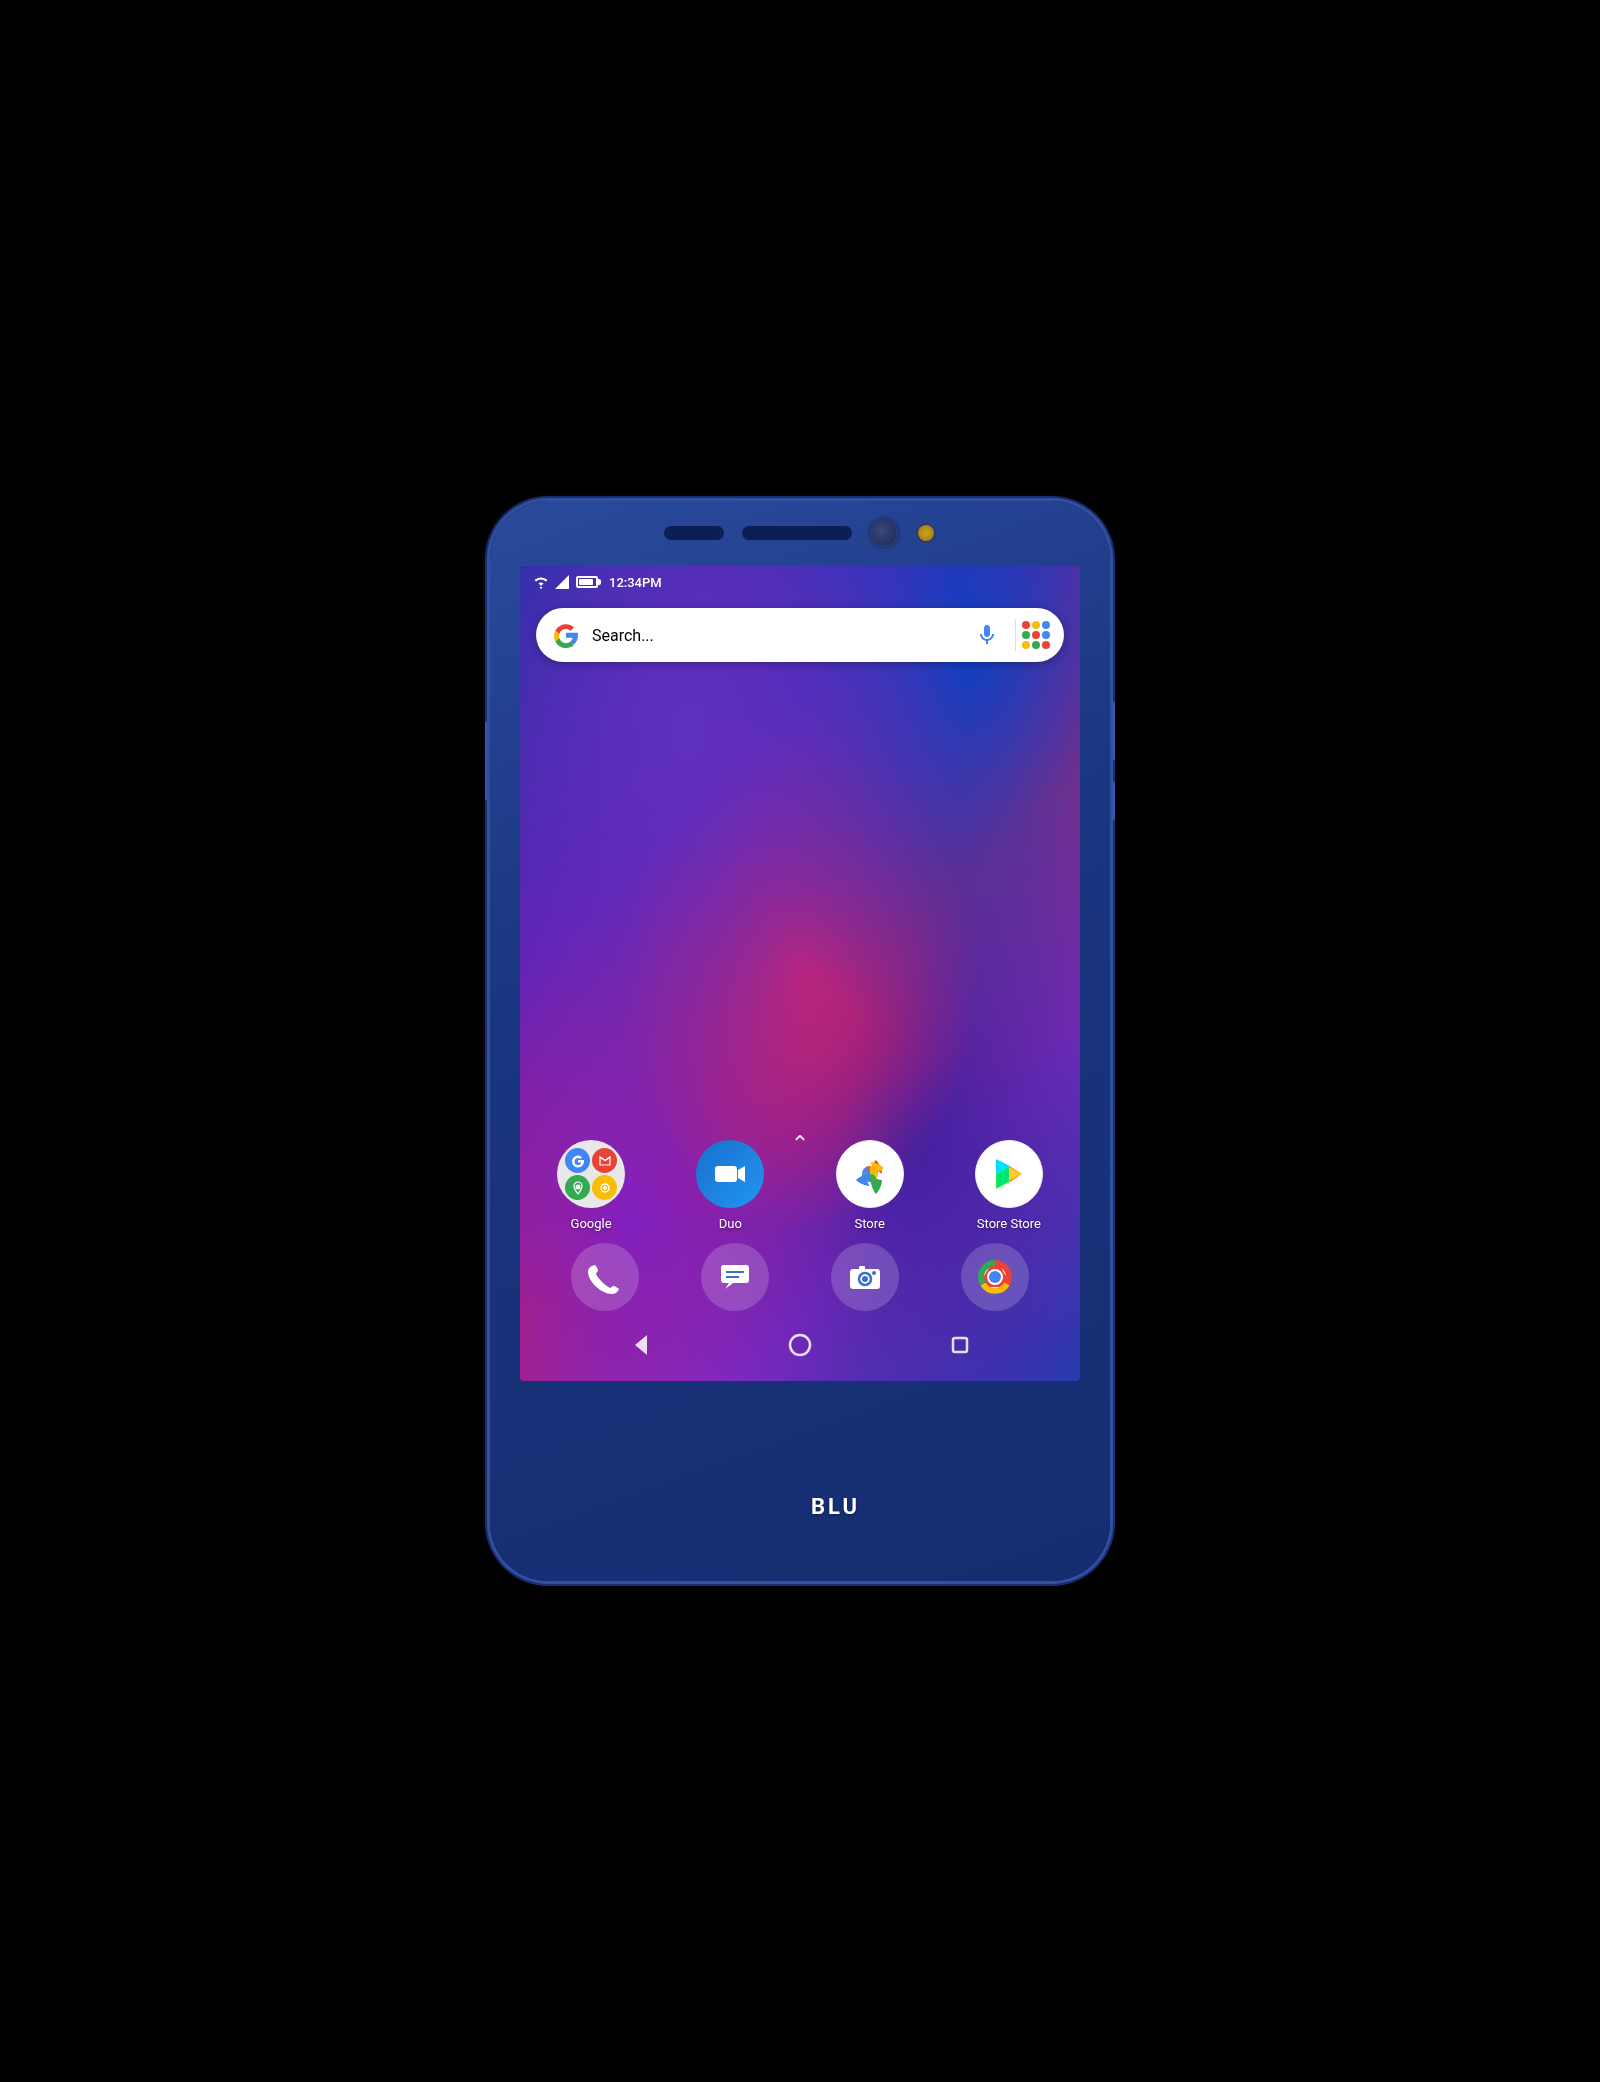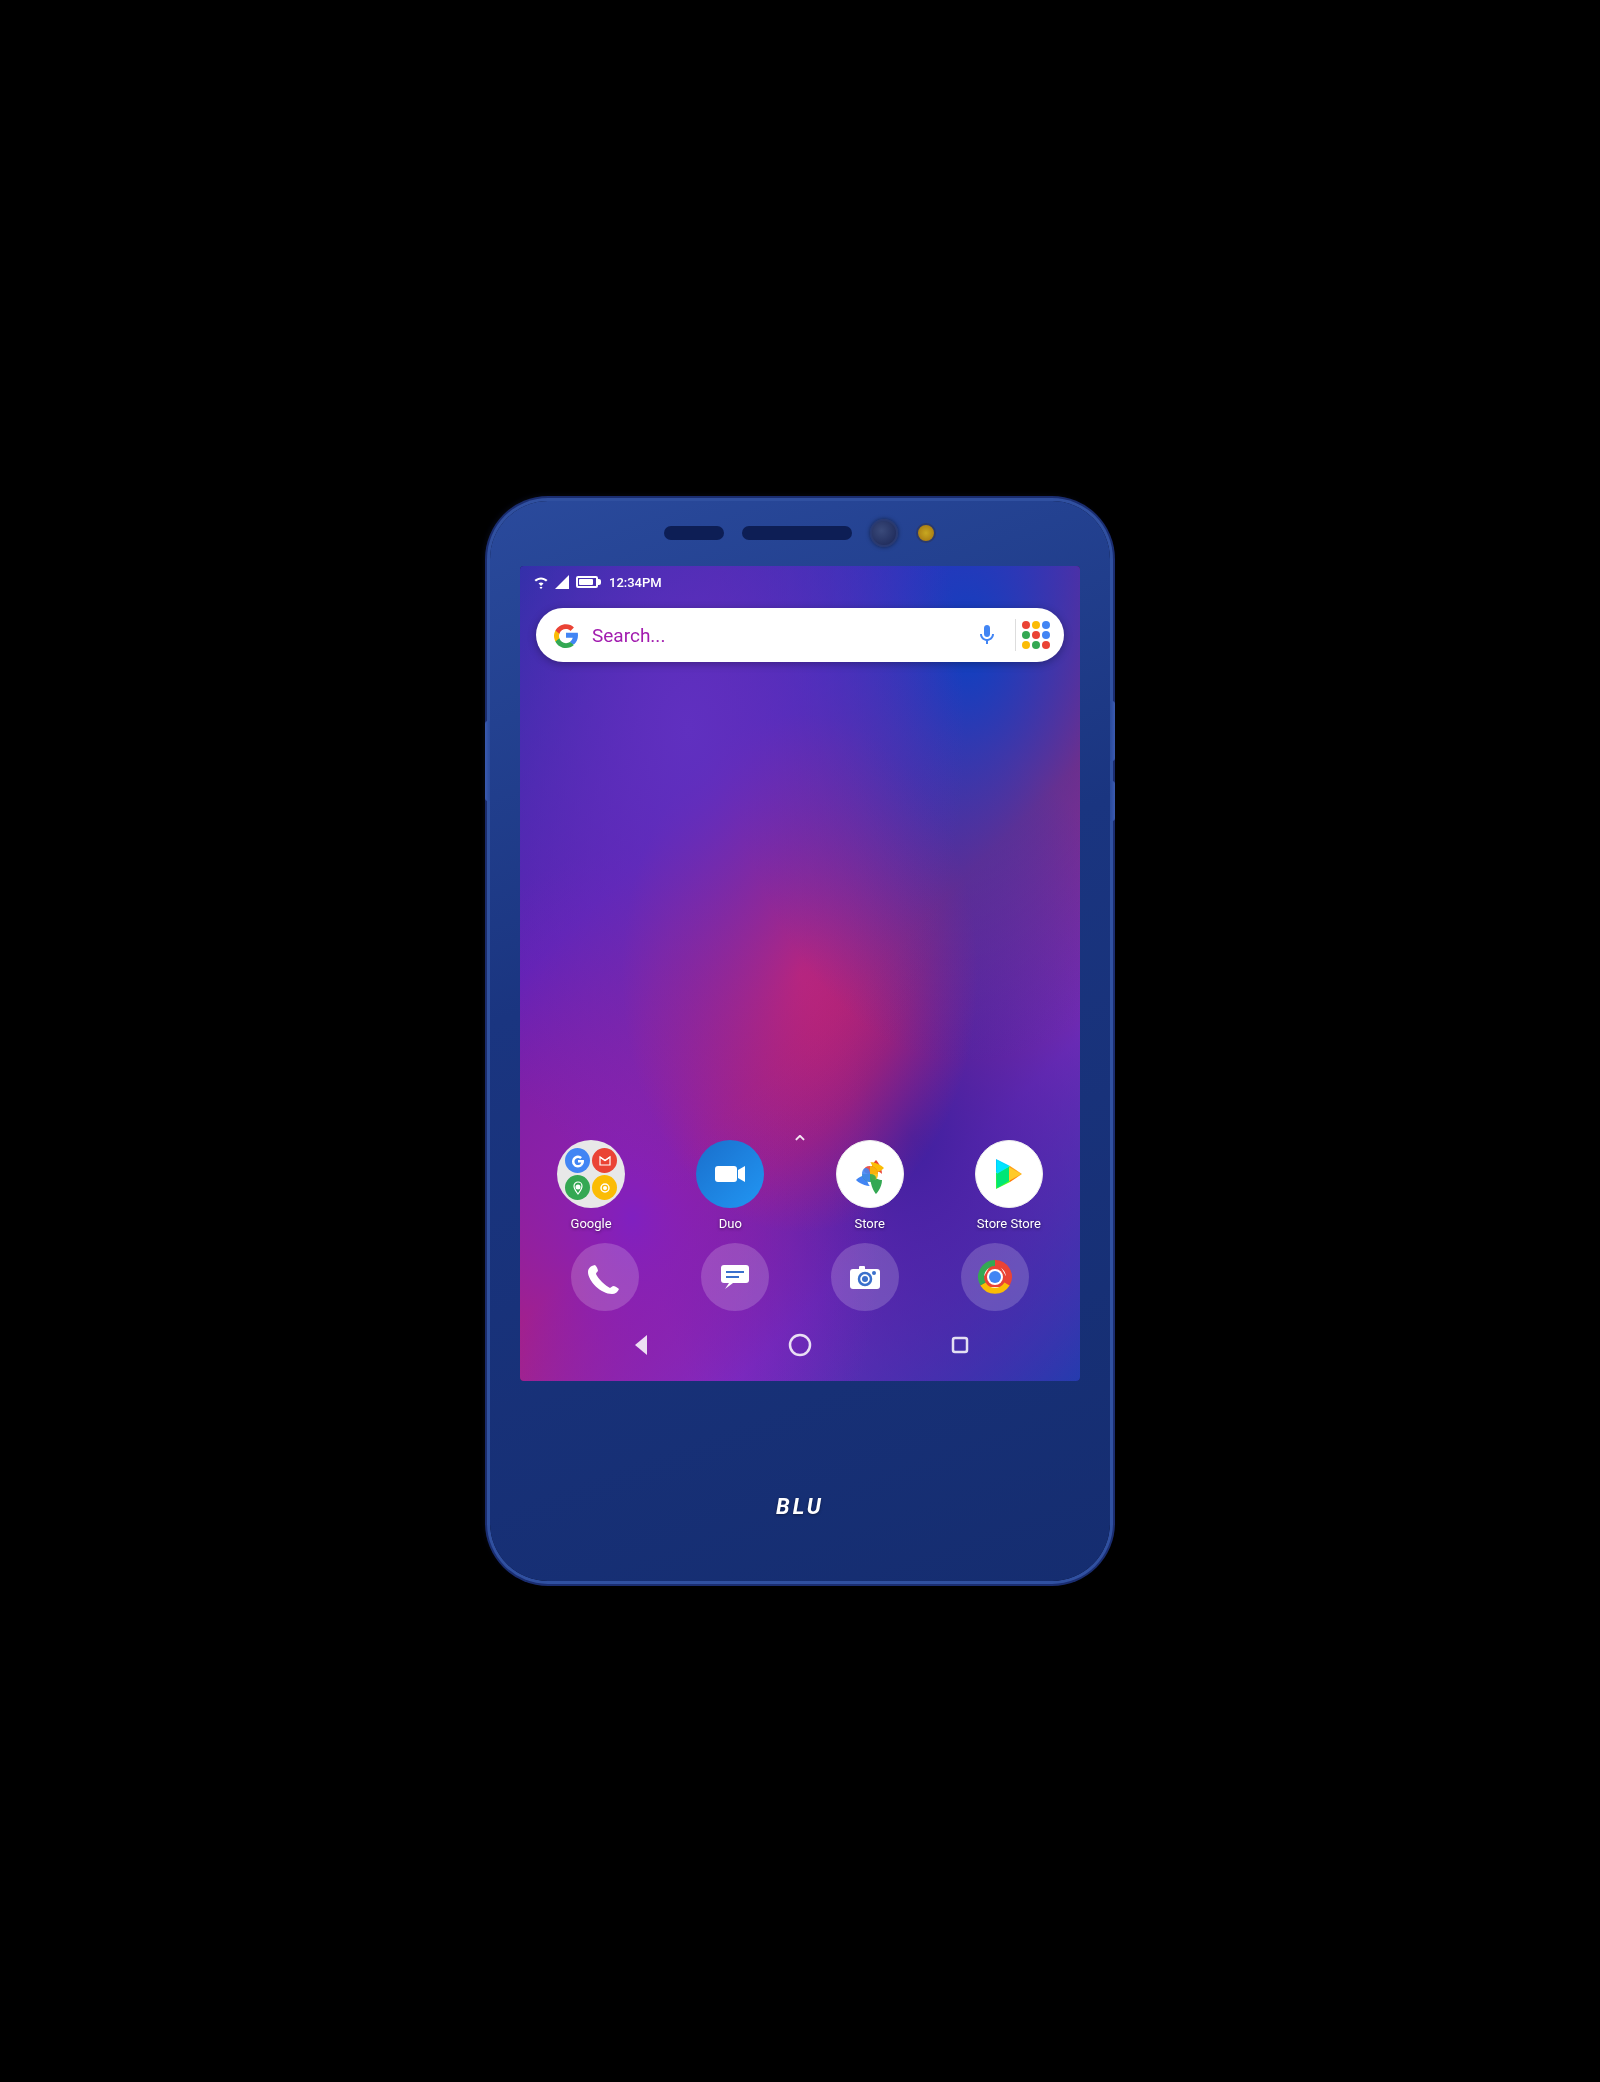--- a/index.html
+++ b/index.html
@@ -173,22 +173,22 @@
       box-shadow: 0 2px 8px rgba(0,0,0,0.3);
     }
     .google-g {
       width: 32px;
       height: 32px;
       margin-right: 10px;
       flex-shrink: 0;
     }
     .search-text {
       flex: 1;
-      color: #a21caf;
-      font-size: 19px;
+      color: #000000;
+      font-size: 16px;
       font-weight: 400;
     }
     .mic-icon {
       width: 24px;
       height: 24px;
       margin-right: 10px;
       flex-shrink: 0;
     }
     .divider-line {
       width: 1px;
@@ -345,22 +345,21 @@
     
     .phone-bottom {
       position: absolute;
       bottom: 60px;
       left: 50%;
       transform: translateX(-50%);
       width: 120px;
       height: 30px;
       display: flex;
       align-items: center;
-      justify-content: center;
-      font-style: italic;
+      justify-content: flex-end;
     }
     .blu-logo {
       color: #fff;
       font-size: 22px;
       font-weight: 700;
       letter-spacing: 3px;
       text-shadow: 0 1px 3px rgba(0,0,0,0.4);
     }
 
     

